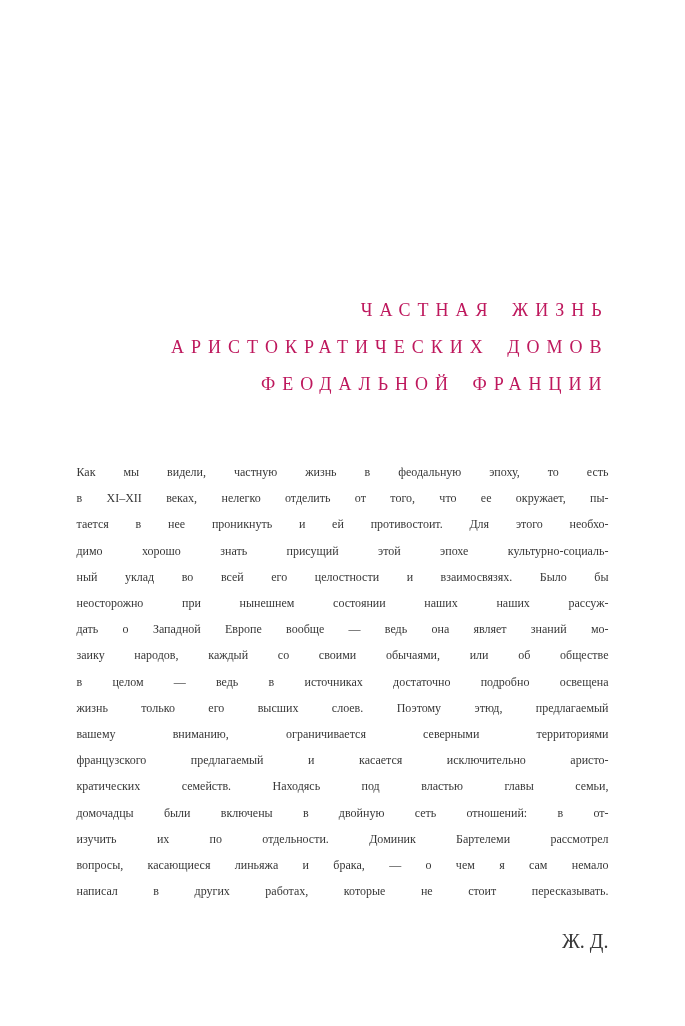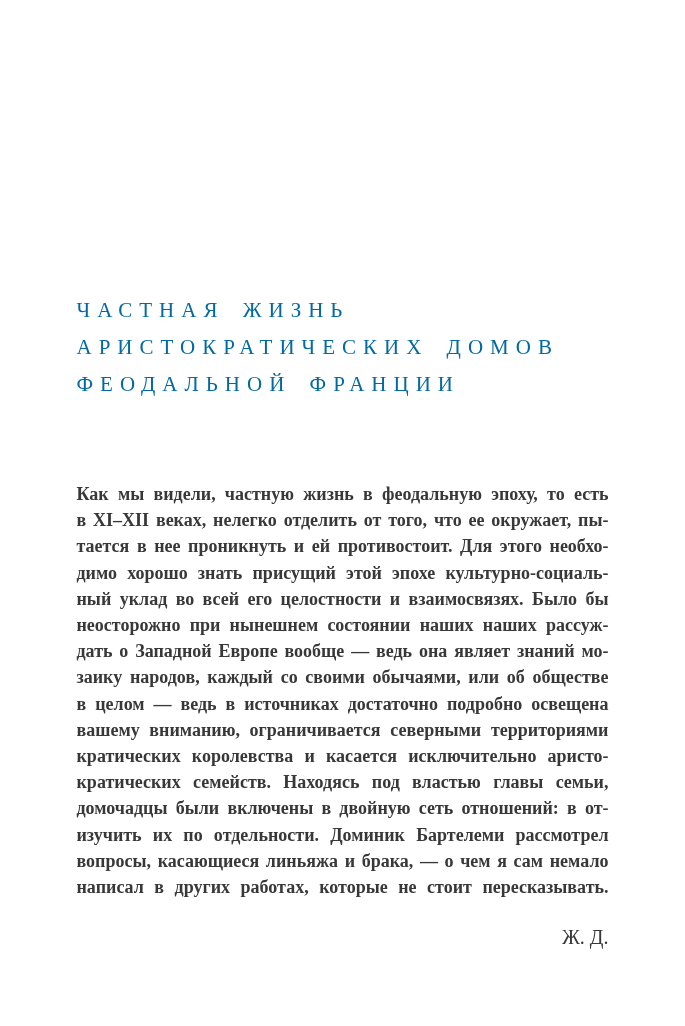--- a/index.html
+++ b/index.html
@@ -16,37 +16,36 @@
     font-family: "Liberation Serif", "DejaVu Serif", serif;
     color: #3a3a3a;
   }
   .content {
     width: 532px;
     margin: 0 auto;
     padding-top: 292px;
   }
   .heading {
     margin: 0;
-    font-size: 21px;
+    font-size: 18px;
     font-weight: 400;
     line-height: 37px;
     letter-spacing: 7px;
     word-spacing: 6px;
-    text-align: left;
-    color: #0369a1;
+    text-align: right;
+    color: #be185d;
   }
   .heading .hline {
     display: block;
   }
   .body-text {
-    margin-top: 78px;
-    font-size: 18px;
+    margin-top: 56px;
+    font-size: 12px;
     line-height: 26.2px;
     color: #383838;
-    font-weight: bold;
   }
   .body-line {
     text-align: justify;
     text-align-last: justify;
     white-space: nowrap;
   }
   .body-line.last {
     text-align-last: left;
   }
   .signature {
@@ -71,22 +70,23 @@
     <div class="body-text">
       <div class="body-line">Как мы видели, частную жизнь в феодальную эпоху, то есть</div>
       <div class="body-line">в XI–XII веках, нелегко отделить от того, что ее окружает, пы-</div>
       <div class="body-line">тается в нее проникнуть и ей противостоит. Для этого необхо-</div>
       <div class="body-line">димо хорошо знать присущий этой эпохе культурно-социаль-</div>
       <div class="body-line">ный уклад во всей его целостности и взаимосвязях. Было бы</div>
       <div class="body-line">неосторожно при нынешнем состоянии наших наших рассуж-</div>
       <div class="body-line">дать о Западной Европе вообще — ведь она являет знаний мо-</div>
       <div class="body-line">заику народов, каждый со своими обычаями, или об обществе</div>
       <div class="body-line">в целом — ведь в источниках достаточно подробно освещена</div>
+      <div class="body-line">жизнь только его высших слоев. Поэтому этюд, предлагаемый</div>
       <div class="body-line">вашему вниманию, ограничивается северными территориями</div>
-      <div class="body-line">кратических королевства и касается исключительно аристо-</div>
+      <div class="body-line">французского предлагаемый и касается исключительно аристо-</div>
       <div class="body-line">кратических семейств. Находясь под властью главы семьи,</div>
       <div class="body-line">домочадцы были включены в двойную сеть отношений: в от-</div>
       <div class="body-line">изучить их по отдельности. Доминик Бартелеми рассмотрел</div>
       <div class="body-line">вопросы, касающиеся линьяжа и брака, — о чем я сам немало</div>
       <div class="body-line">написал в других работах, которые не стоит пересказывать.</div>
     </div>
 
     <div class="signature">Ж. Д.</div>
 
   </div>

